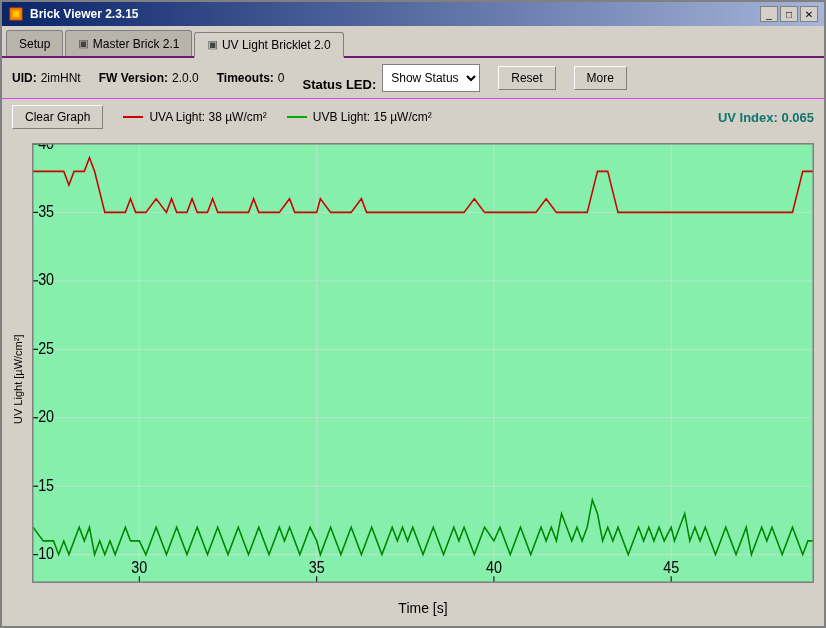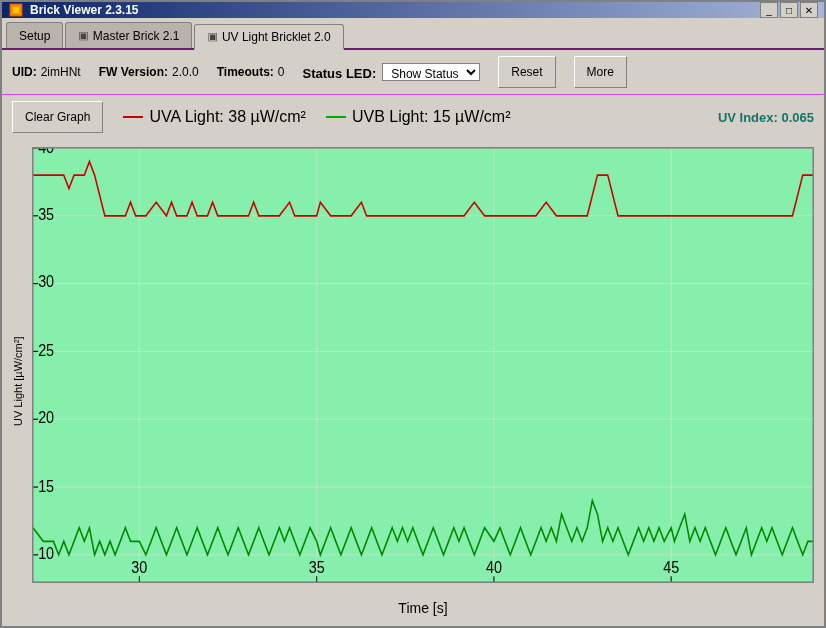--- a/index.html
+++ b/index.html
@@ -19,21 +19,21 @@
       display: flex;
       flex-direction: column;
     }
     .title-bar {
       background: linear-gradient(to right, #0a246a, #a6b5d9);
       color: white;
       padding: 3px 6px;
       display: flex;
       align-items: center;
       justify-content: space-between;
-      height: 16px;
+      height: 24px;
       flex-shrink: 0;
     }
     .title-bar-left {
       display: flex;
       align-items: center;
       gap: 6px;
     }
     .title-icon {
       width: 16px;
       height: 16px;
@@ -110,45 +110,45 @@
       color: #000;
     }
     .info-value {
       color: #000;
     }
     .status-select {
       padding: 2px 4px;
       font-size: 12px;
       background: white;
       border: 1px solid #808080;
-      height: 18px;
+      height: 28px;
     }
     .btn {
       padding: 2px 12px;
       font-size: 12px;
       background: #d4d0c8;
       border: 1px solid #808080;
       border-top-color: #ffffff;
       border-left-color: #ffffff;
       cursor: pointer;
-      height: 32px;
+      height: 24px;
     }
     .controls-bar {
       display: flex;
       align-items: center;
       padding: 6px 10px;
       background: #d4d0c8;
       gap: 20px;
       flex-shrink: 0;
     }
     .legend-item {
       display: flex;
       align-items: center;
       gap: 6px;
-      font-size: 16px;
+      font-size: 12px;
     }
     .legend-line {
       width: 20px;
       height: 2px;
     }
     .uv-index {
       margin-left: auto;
       color: #0f766e;
       font-size: 13px;
       font-weight: bold;

